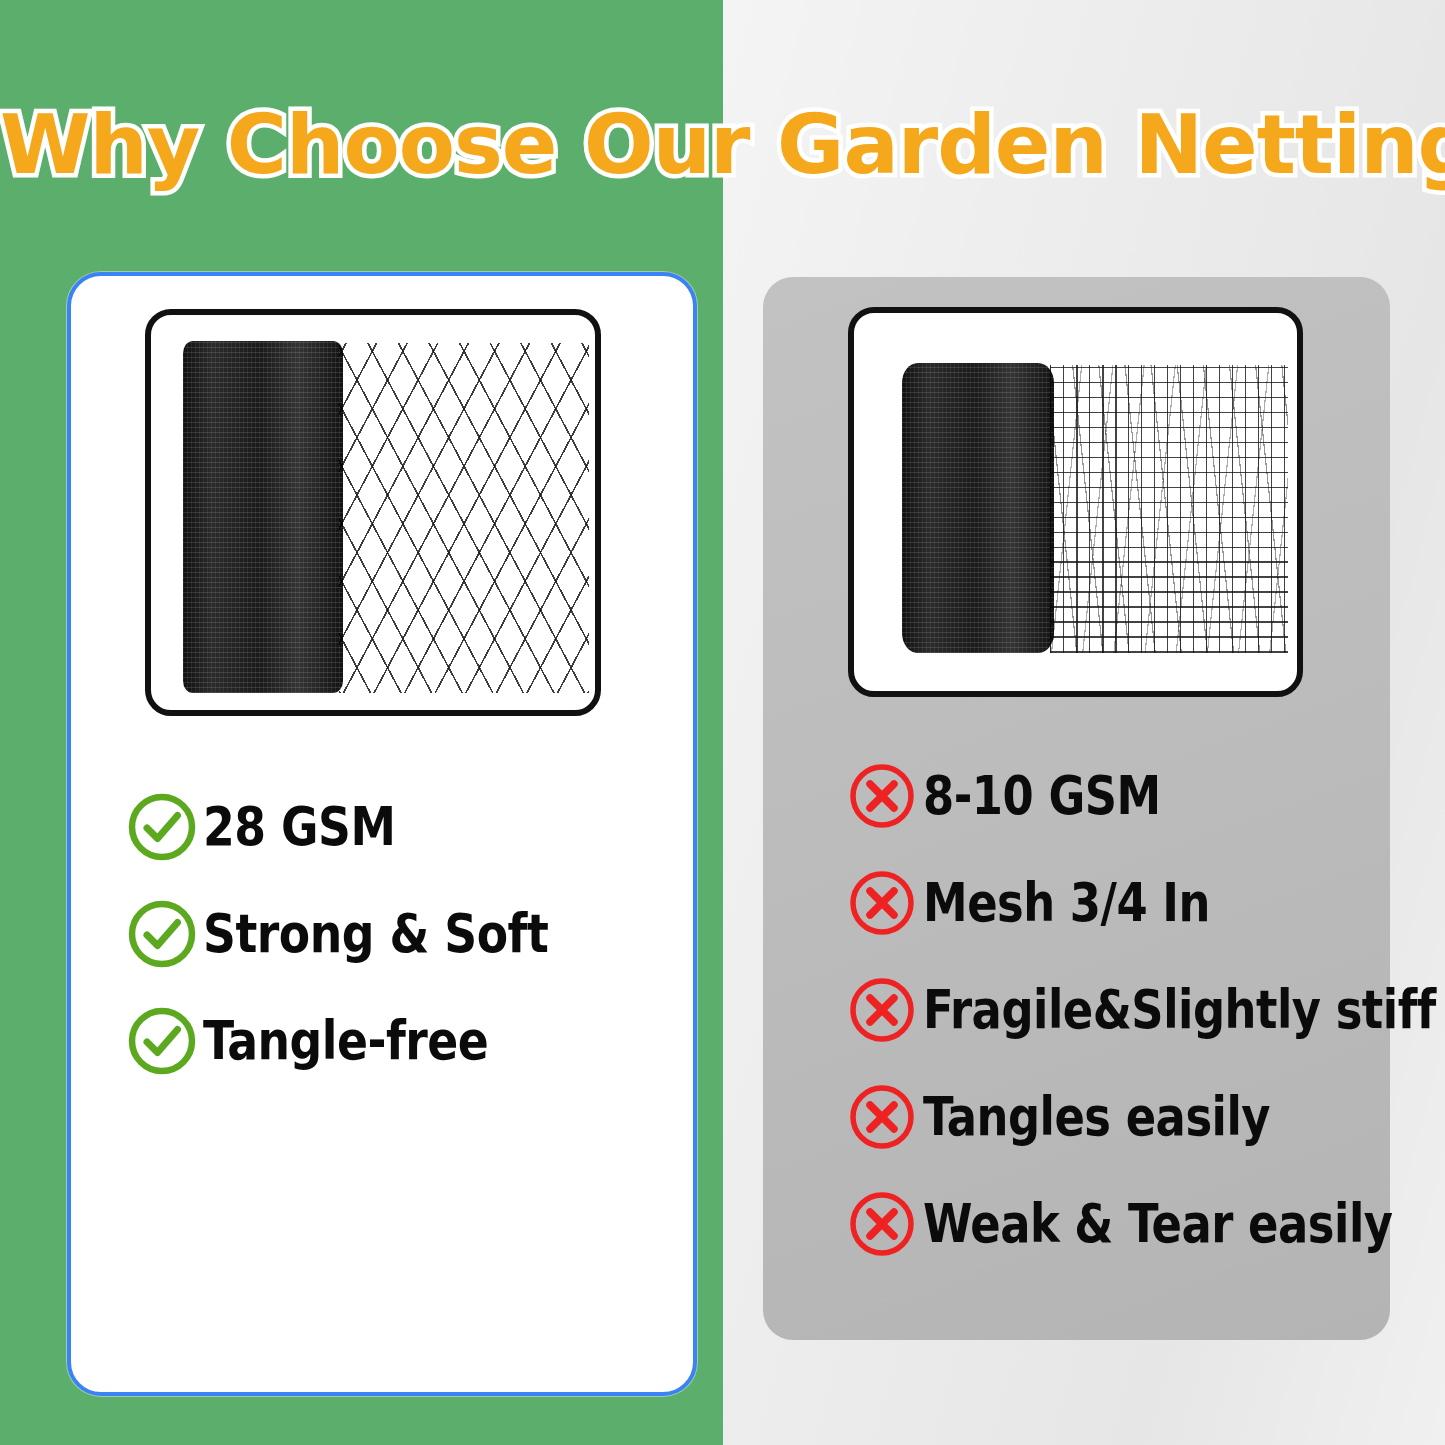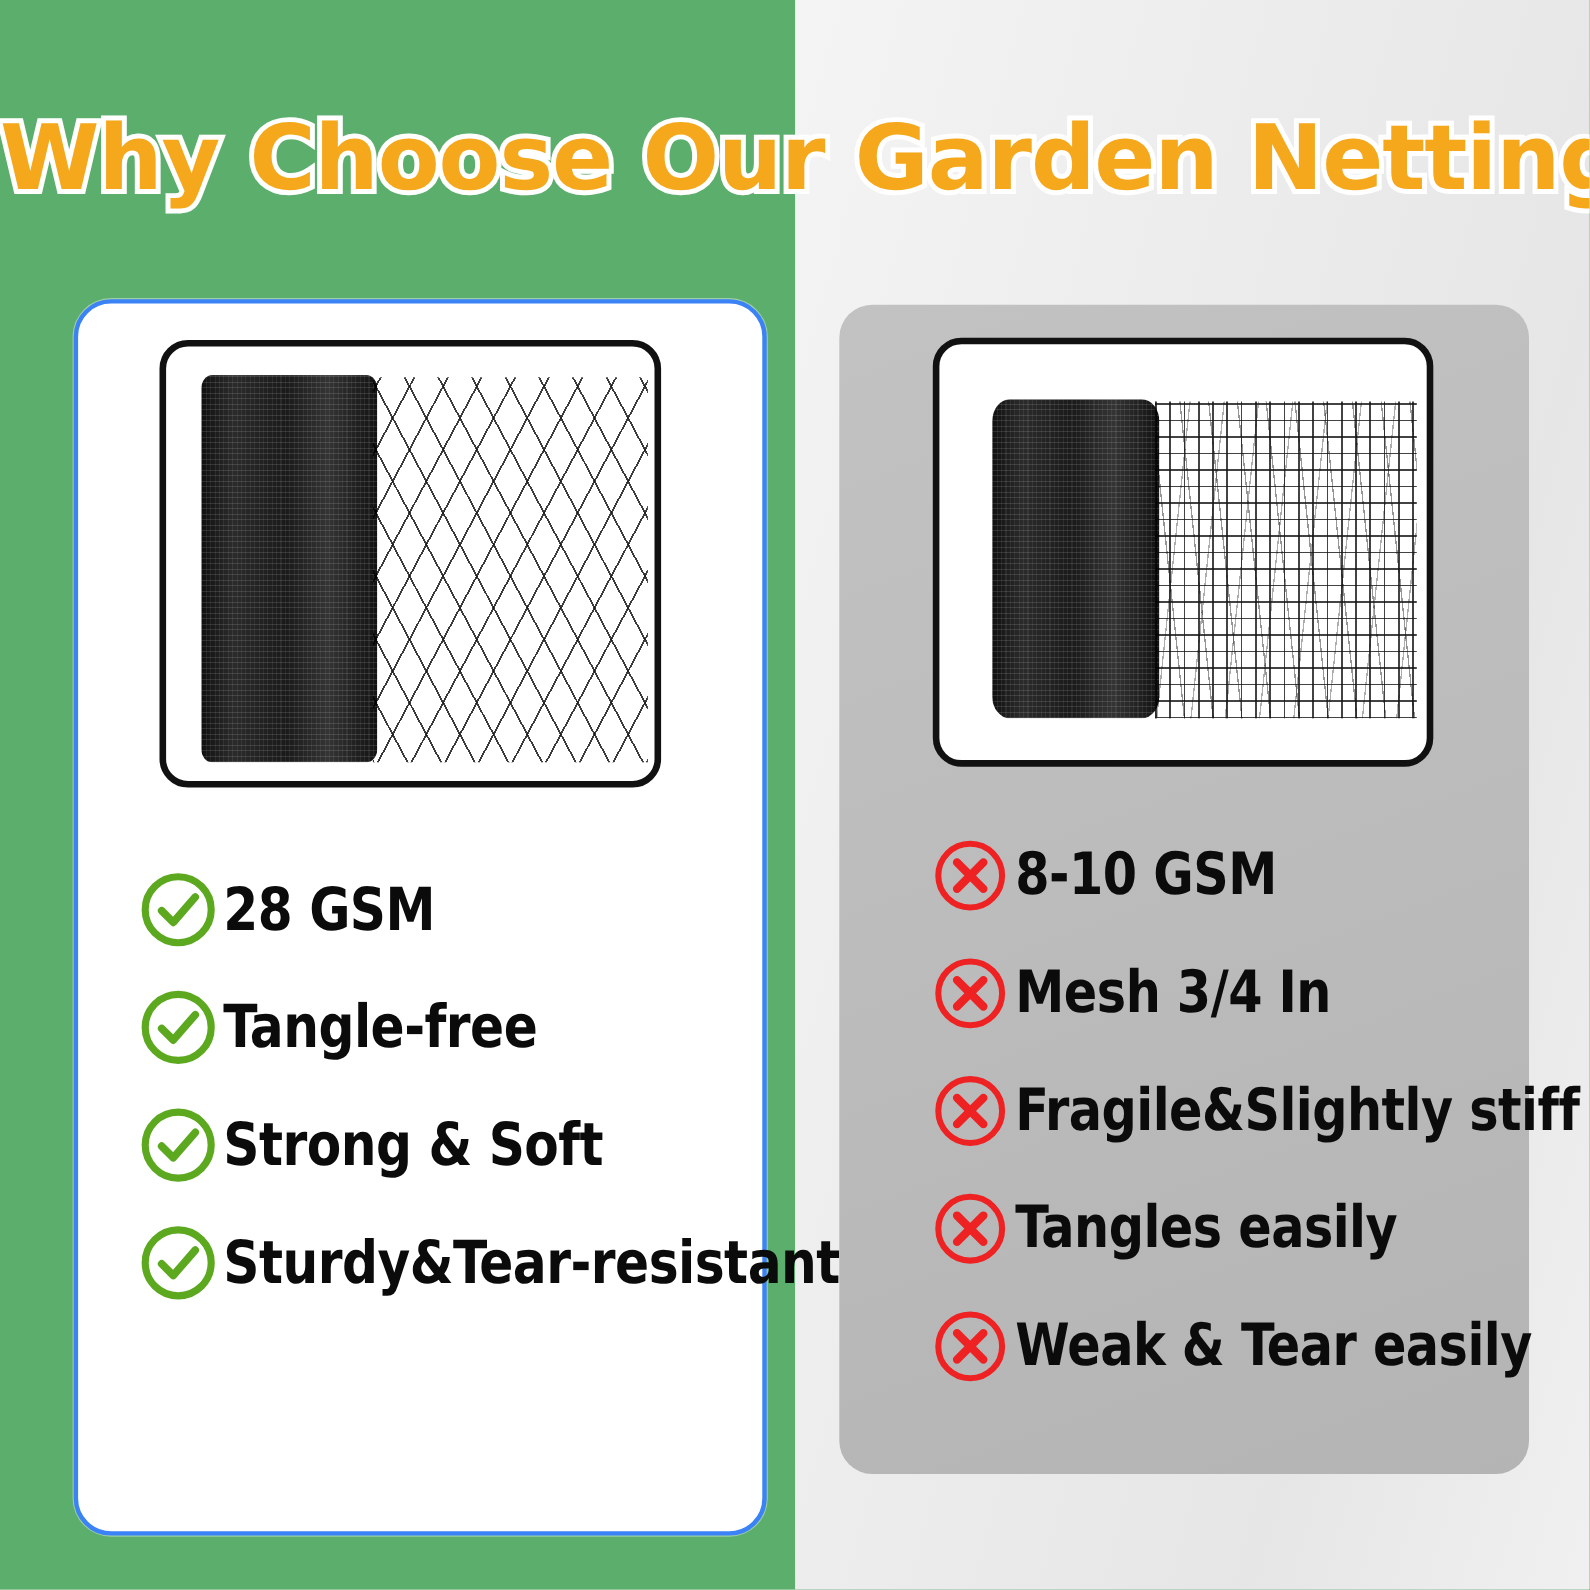--- a/index.html
+++ b/index.html
@@ -162,42 +162,33 @@
       </div>
 
 
       <div class="feature-row">
         <span class="feature-icon">
           <svg viewBox="0 0 70 70">
               <circle cx="35" cy="35" r="30" fill="none" stroke="#5ca91f" stroke-width="6.5"></circle>
               <path d="M20 36 L30.5 46.5 L50.5 23.5" fill="none" stroke="#5ca91f" stroke-width="7" stroke-linecap="round" stroke-linejoin="round"></path>
             </svg>
         </span>
-        <span class="feature-label">Tangle-free</span>
+        <span class="feature-label">Strong &amp; Soft</span>
       </div>
 
       <div class="feature-row">
         <span class="feature-icon">
           <svg viewBox="0 0 70 70">
               <circle cx="35" cy="35" r="30" fill="none" stroke="#5ca91f" stroke-width="6.5"></circle>
               <path d="M20 36 L30.5 46.5 L50.5 23.5" fill="none" stroke="#5ca91f" stroke-width="7" stroke-linecap="round" stroke-linejoin="round"></path>
             </svg>
         </span>
-        <span class="feature-label">Strong &amp; Soft</span>
-      </div>
-
-      <div class="feature-row">
-        <span class="feature-icon">
-          <svg viewBox="0 0 70 70">
-              <circle cx="35" cy="35" r="30" fill="none" stroke="#5ca91f" stroke-width="6.5"></circle>
-              <path d="M20 36 L30.5 46.5 L50.5 23.5" fill="none" stroke="#5ca91f" stroke-width="7" stroke-linecap="round" stroke-linejoin="round"></path>
-            </svg>
-        </span>
-        <span class="feature-label">Sturdy&amp;Tear-resistant</span>
-      </div>
+        <span class="feature-label">Tangle-free</span>
+      </div>
+
 
     </div>
   </div>
 
   <div class="card card-right">
 
     <div class="photo photo-right">
       <div class="photo-inner">
         <div class="roll roll-right"></div>
         <div class="mesh-square"></div>

